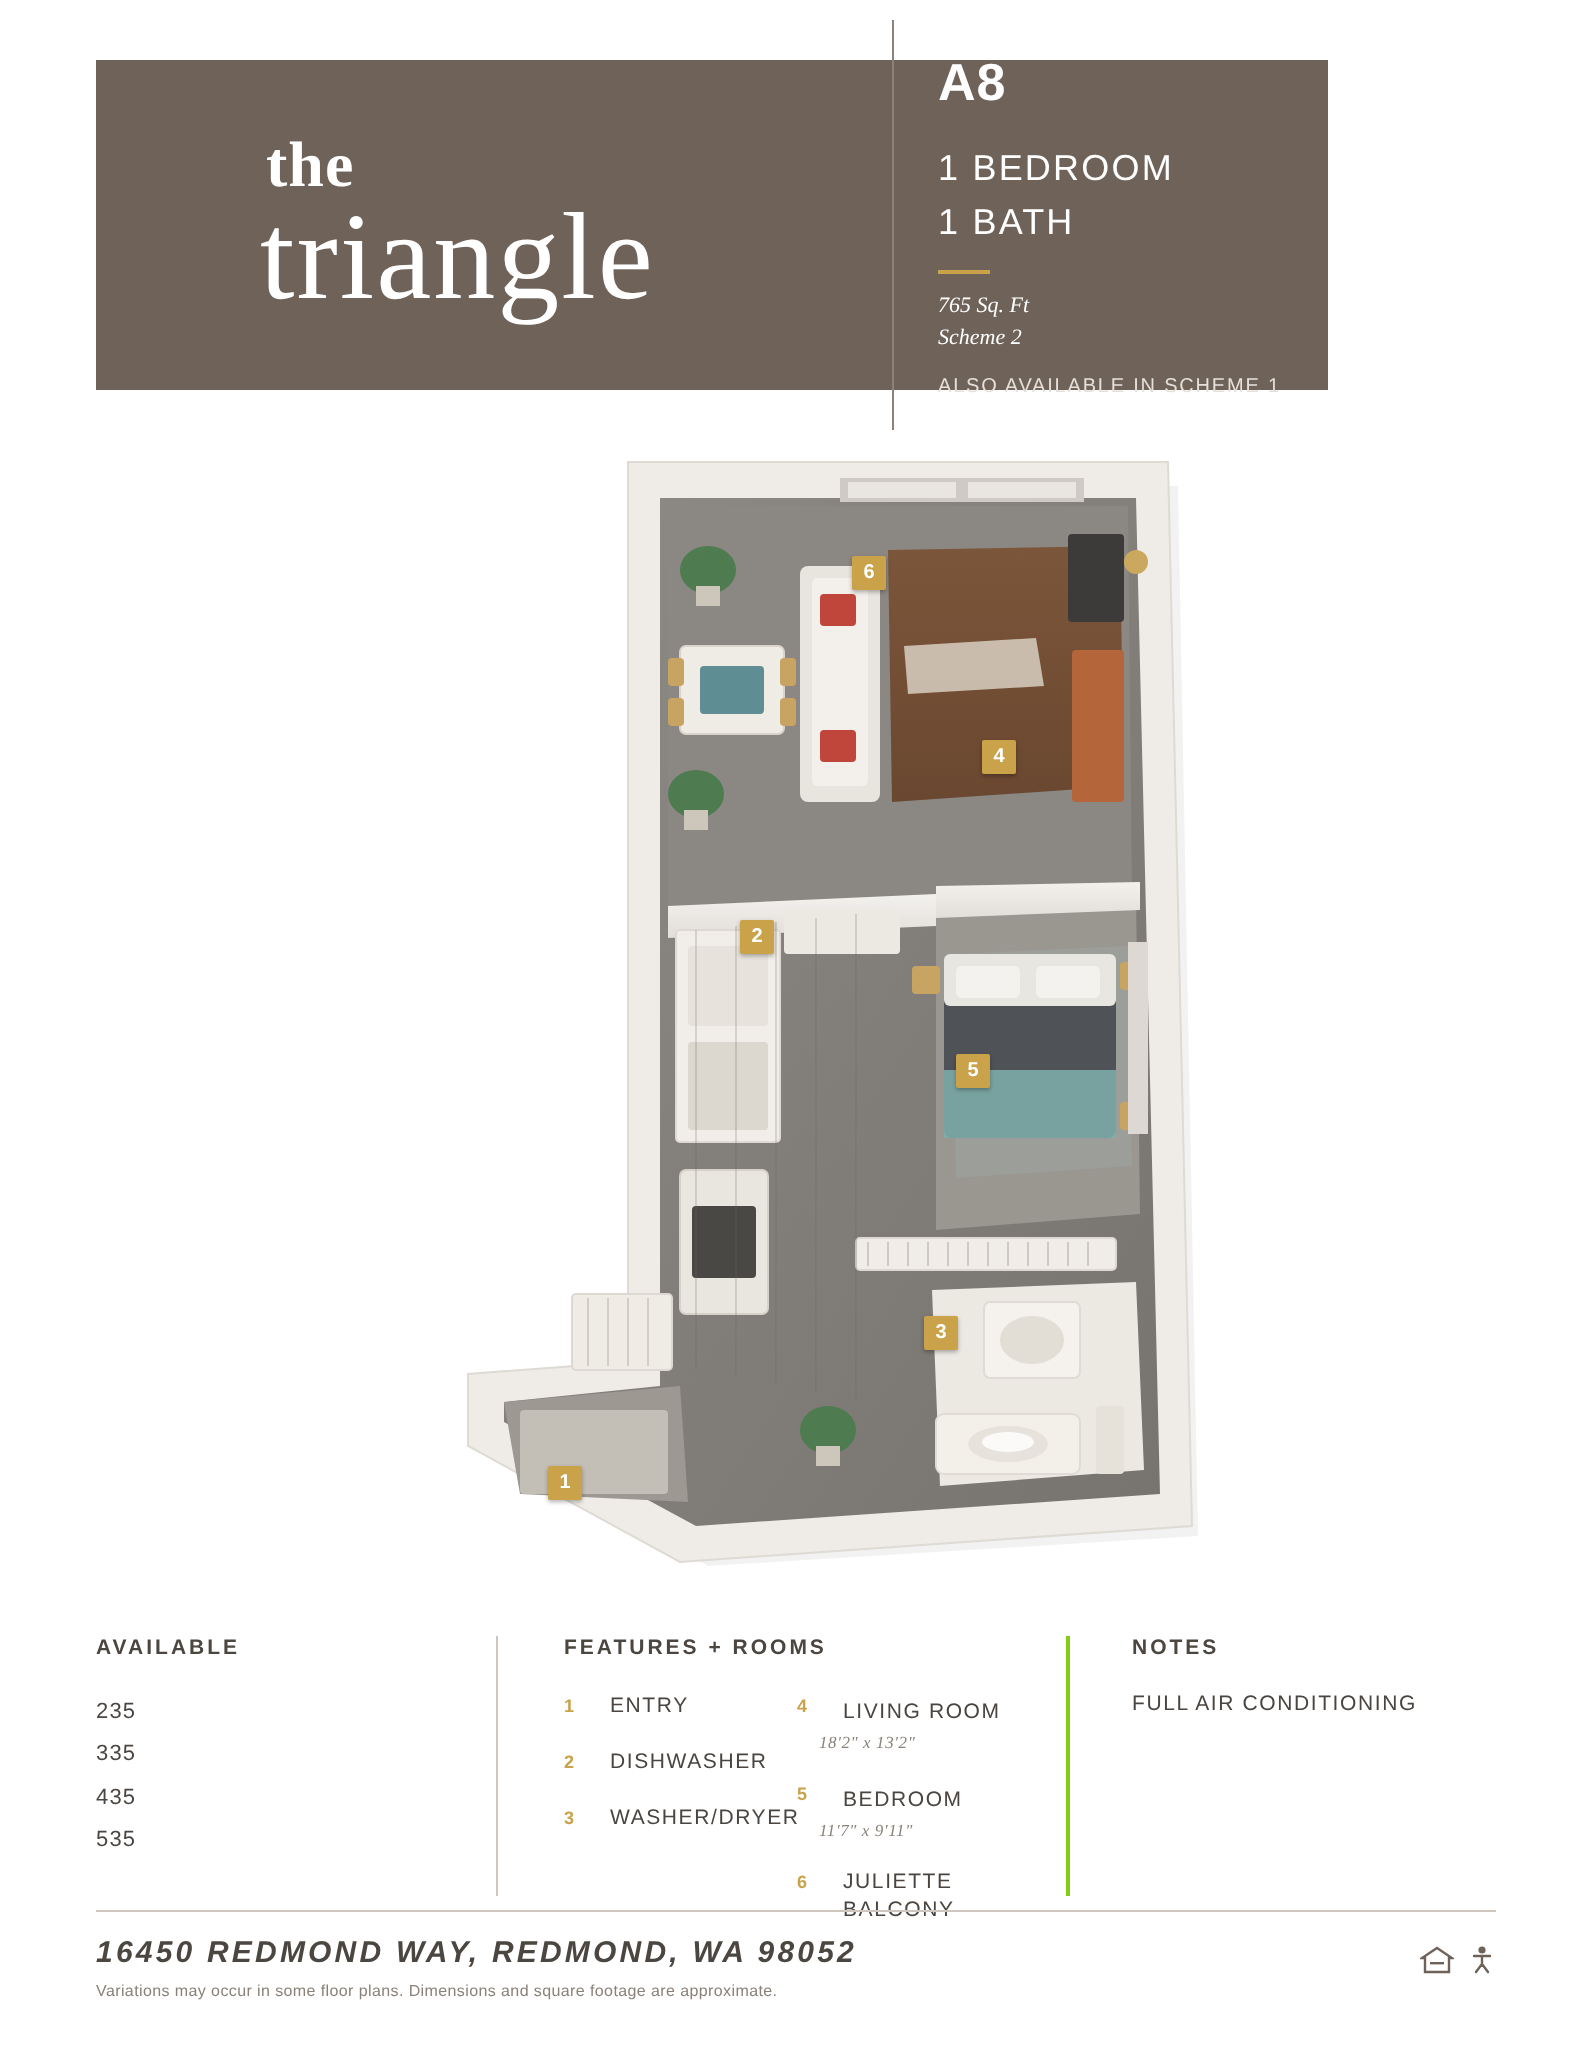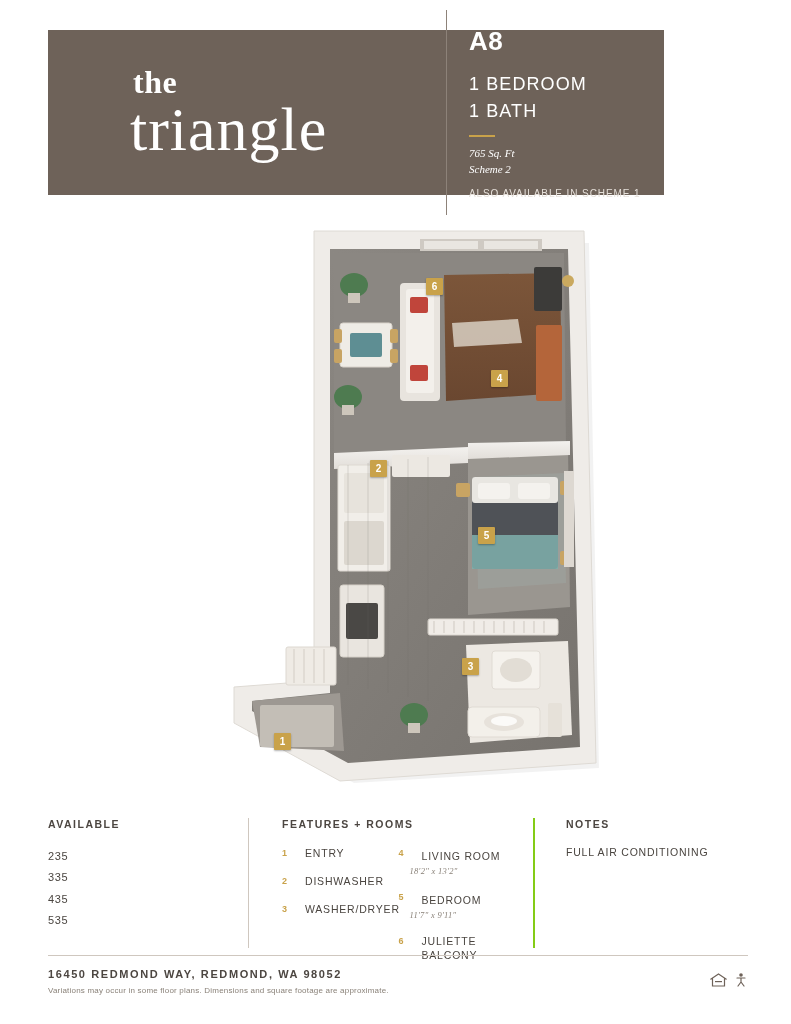--- a/index.html
+++ b/index.html
@@ -186,24 +186,25 @@
     top: 955px;
     width: 700px;
     border-top: 1px solid #cfc7bf;
     padding-top: 12px;
     display: flex;
     align-items: flex-start;
     justify-content: space-between;
   }
   .footer-left { }
   .footer-addr {
-    font-size: 11px;
+    font-size: 15px;
     font-weight: bold;
     letter-spacing: 1.6px;
     color: #4c4641;
+    font-style: italic;
   }
   .footer-disc {
     font-size: 8px;
     letter-spacing: 0.2px;
     color: #8a8279;
     margin-top: 6px;
   }
   .footer-icons {
     display: flex;
     gap: 7px;

